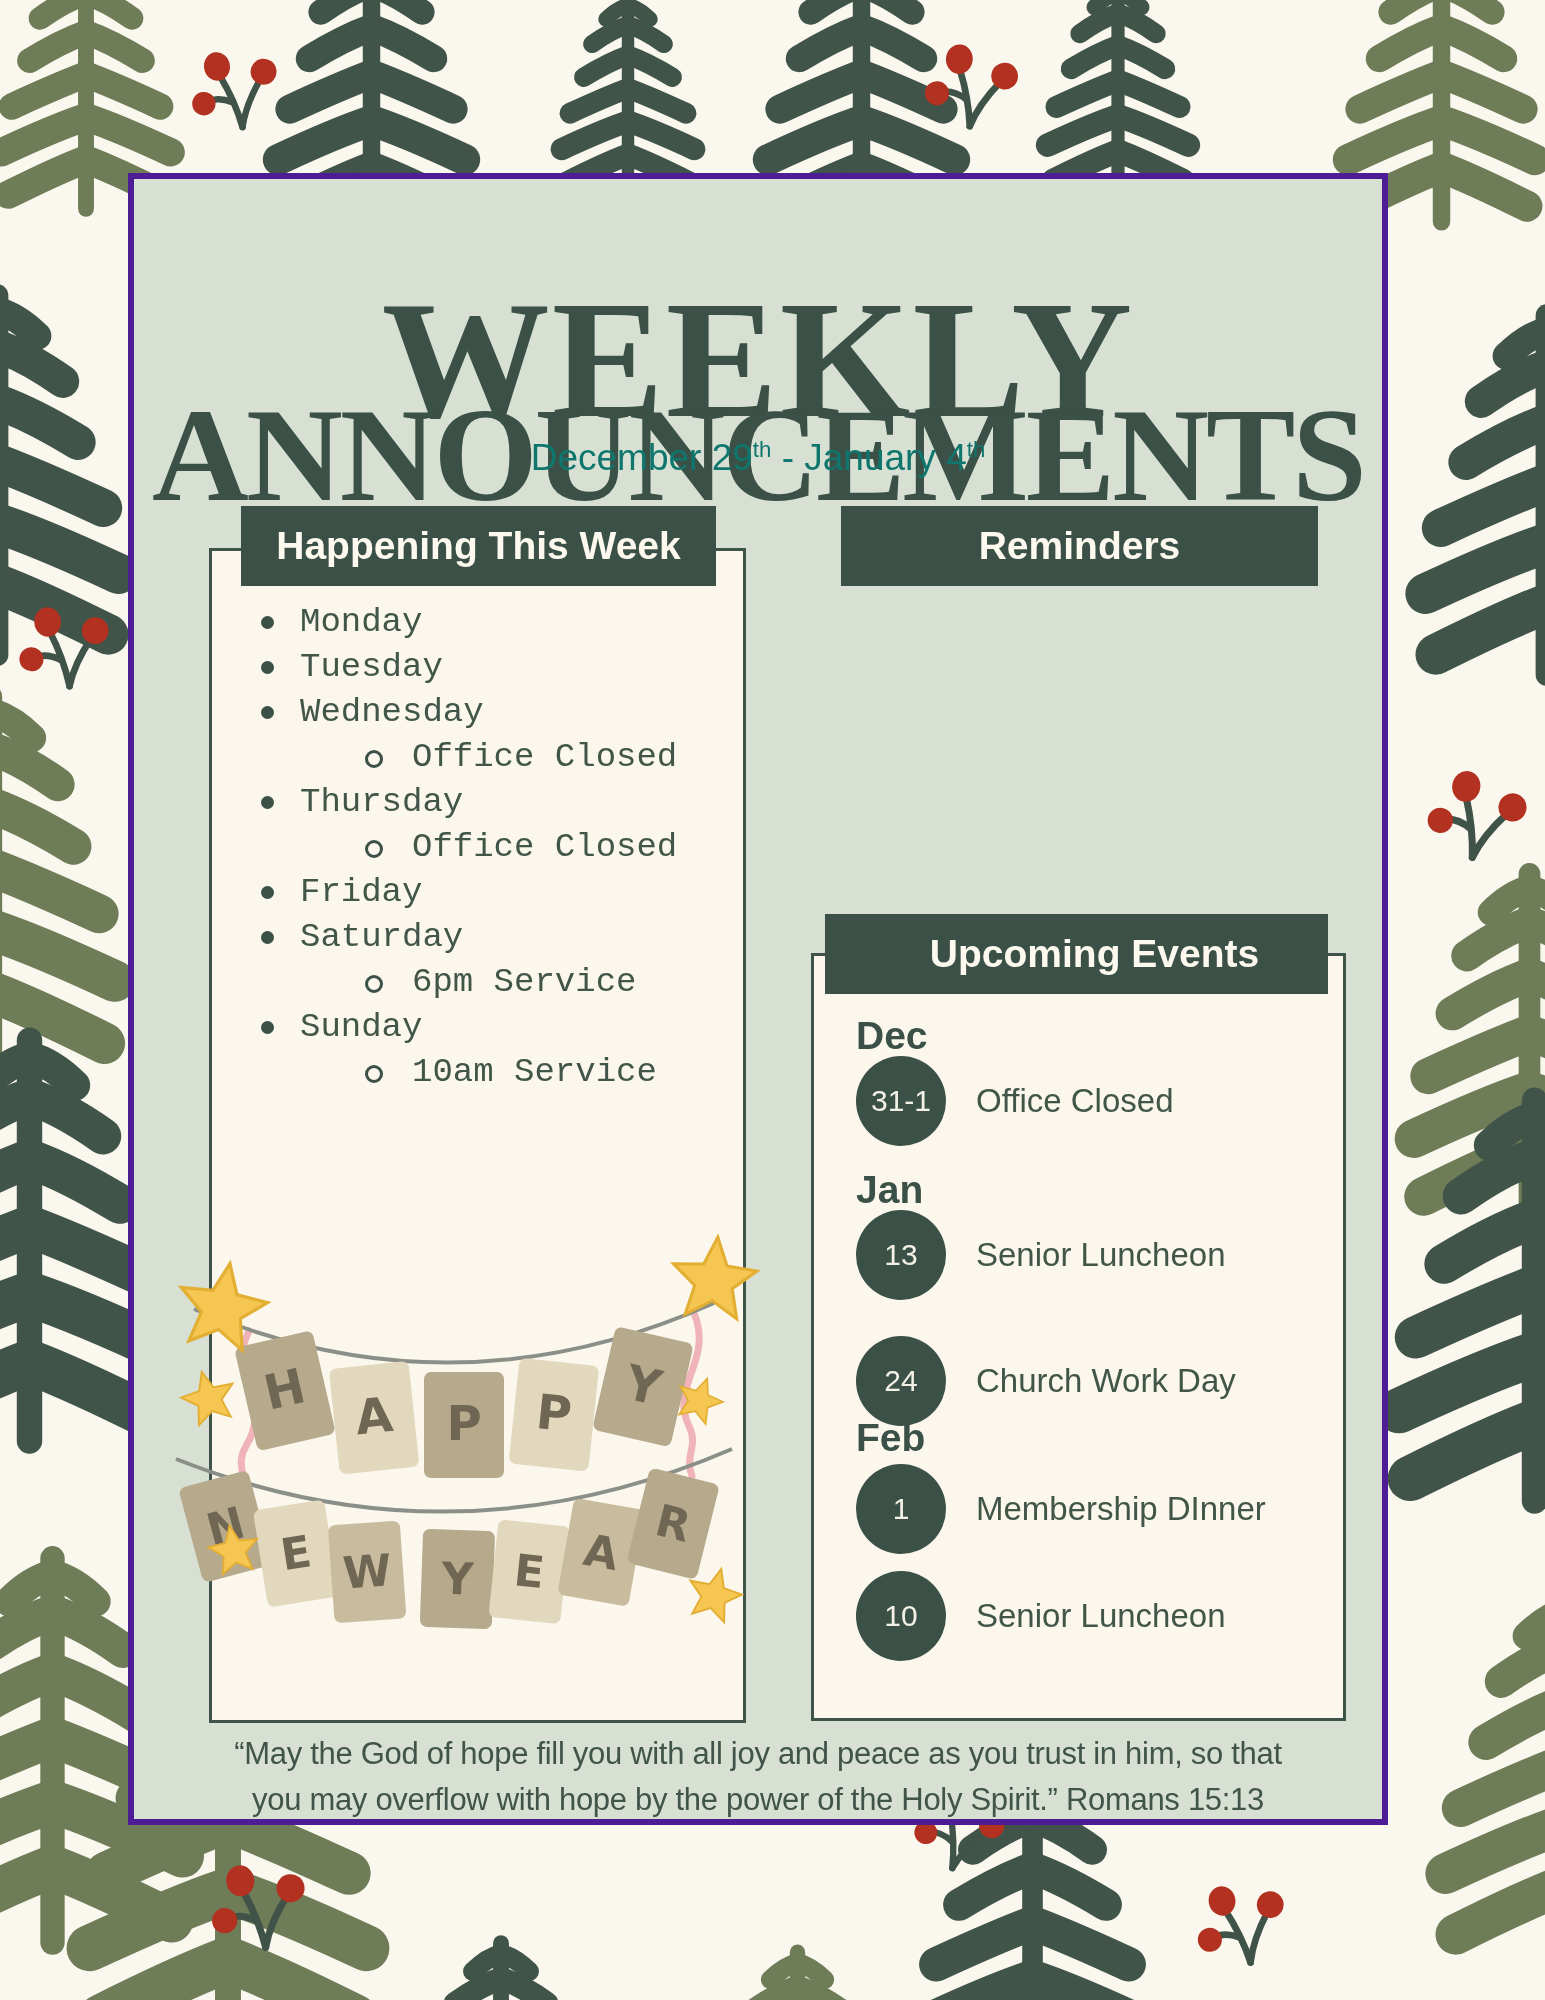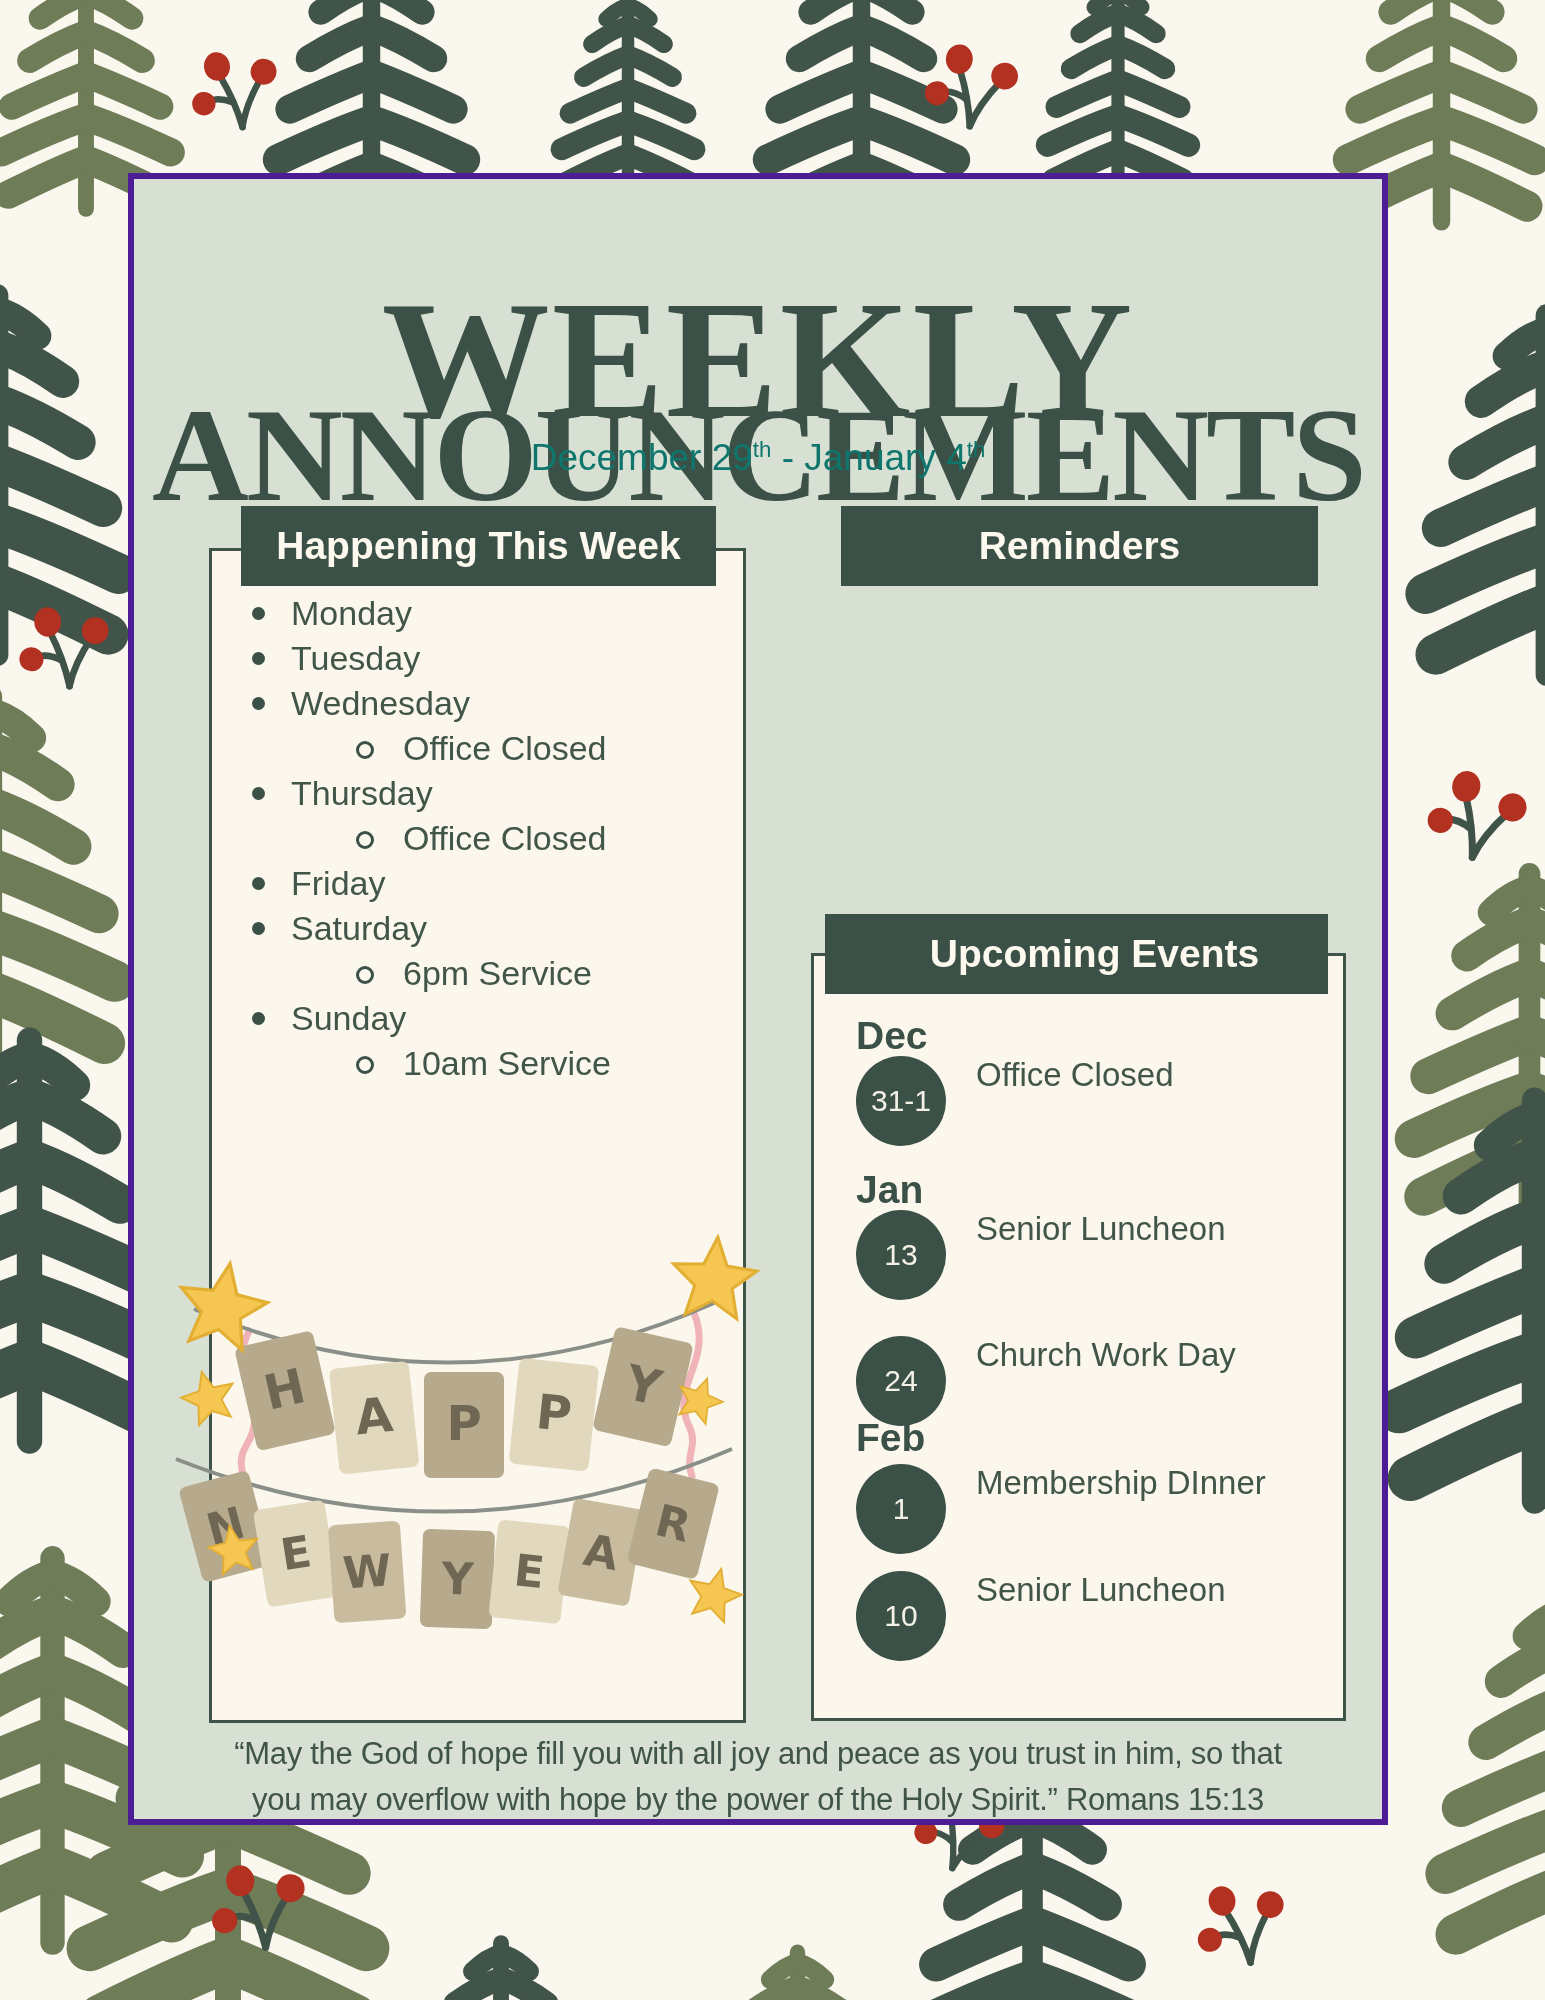--- a/index.html
+++ b/index.html
@@ -31,41 +31,41 @@
   .box-reminders{left:677px; top:369px; width:535px; height:346px;}
   .box-events{left:677px; top:774px; width:535px; height:768px;}
   .bar{
     position:absolute; height:80px; background:#3b5046; color:#fdf9ef;
     display:flex; align-items:center; justify-content:center;
     font-size:39px; font-weight:bold; z-index:3;
   }
   .bar-happening{left:107px; top:327px; width:475px;}
   .bar-reminders{left:707px; top:327px; width:477px;}
   .bar-events{left:691px; top:735px; width:467px;padding-left:36px;}
-  .day-list{position:absolute; top:36px; left:0; width:100%; margin:0; padding:4px; list-style:none;}
+  .day-list{position:absolute; top:36px; left:0; width:100%; margin:0; padding:13px; list-style:none;font-family:Liberation Mono, monospace;}
   .day-list li{position:relative; font-size:34px; color:#415549; line-height:45px;}
   .lvl1{padding-left:75px;}
   .lvl1::before{
     content:""; position:absolute; left:36px; top:16px; width:13px; height:13px;
     border-radius:50%; background:#3b5046;
   }
   .lvl2{padding-left:187px;}
   .lvl2::before{
     content:""; position:absolute; left:140px; top:15px; width:12px; height:12px;
     border-radius:50%; border:3px solid #3b5046; background:transparent;
   }
   .rem-list{position:absolute; top:38px; left:0; width:100%; margin:0; padding:0; list-style:none;}
   .rem-item{position:relative; padding-left:75px; margin-bottom:0;}
   .rem-item::before{
     content:""; position:absolute; left:36px; top:16px; width:13px; height:13px;
     border-radius:50%; background:#3b5046;
   }
   .rline{font-size:32px; color:#415549; line-height:44px; white-space:nowrap;}
   .month-label{position:absolute; left:42px; font-size:39px; font-weight:bold; color:#3b5046;}
-  .event-row{position:absolute; left:42px; display:flex; gap:30px;}
+  .event-row{position:absolute; left:42px; display:flex; align-items:center; gap:30px;}
   .date-circle{
     width:90px; height:90px; border-radius:50%; background:#3b5046; flex:0 0 auto;
     display:flex; align-items:center; justify-content:center;
     color:#f3f1e6; font-size:30px;
   }
   .event-title{font-size:33px; color:#415549; white-space:nowrap;}
   .banner-svg{position:absolute; left:20px; top:1072px; overflow:visible;}
   .banner-svg text{font-family:"DejaVu Sans", sans-serif; font-weight:bold; fill:#6f6753; text-anchor:middle;}
   .quote{
     position:absolute; top:1552px; left:0; width:100%; text-align:center;

